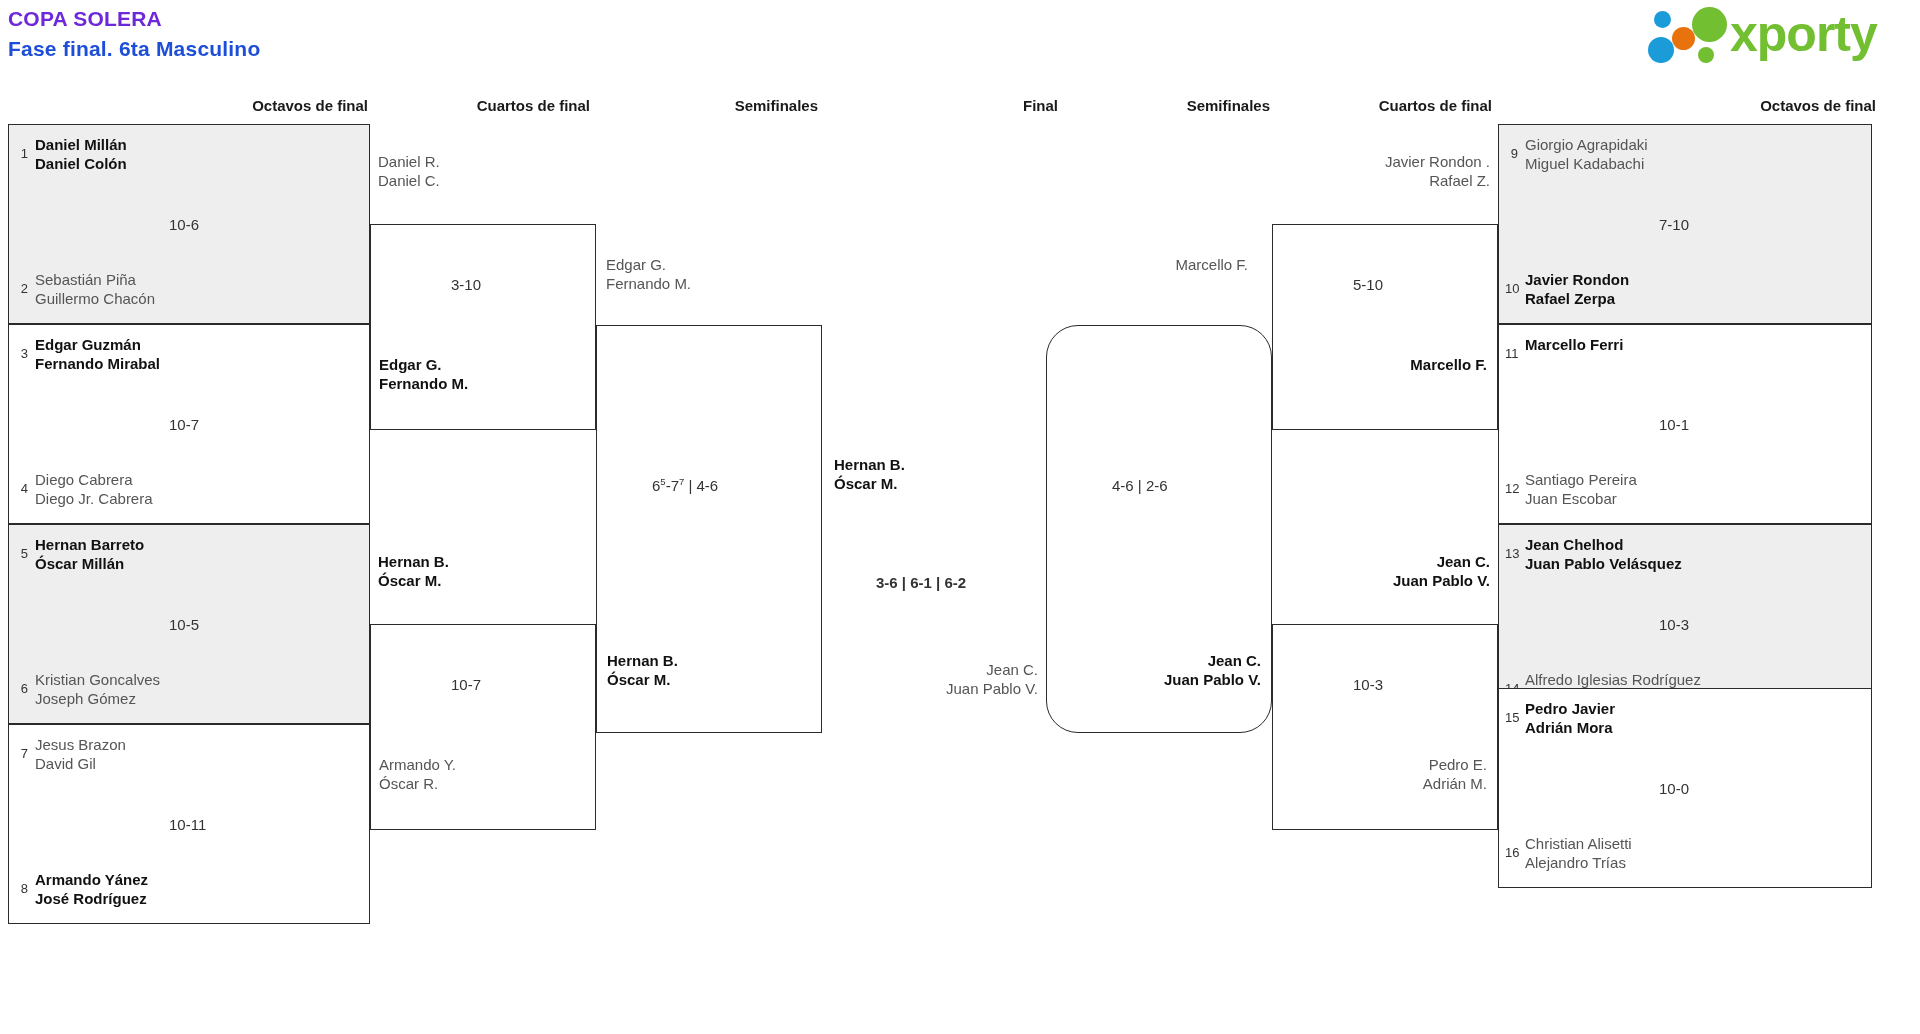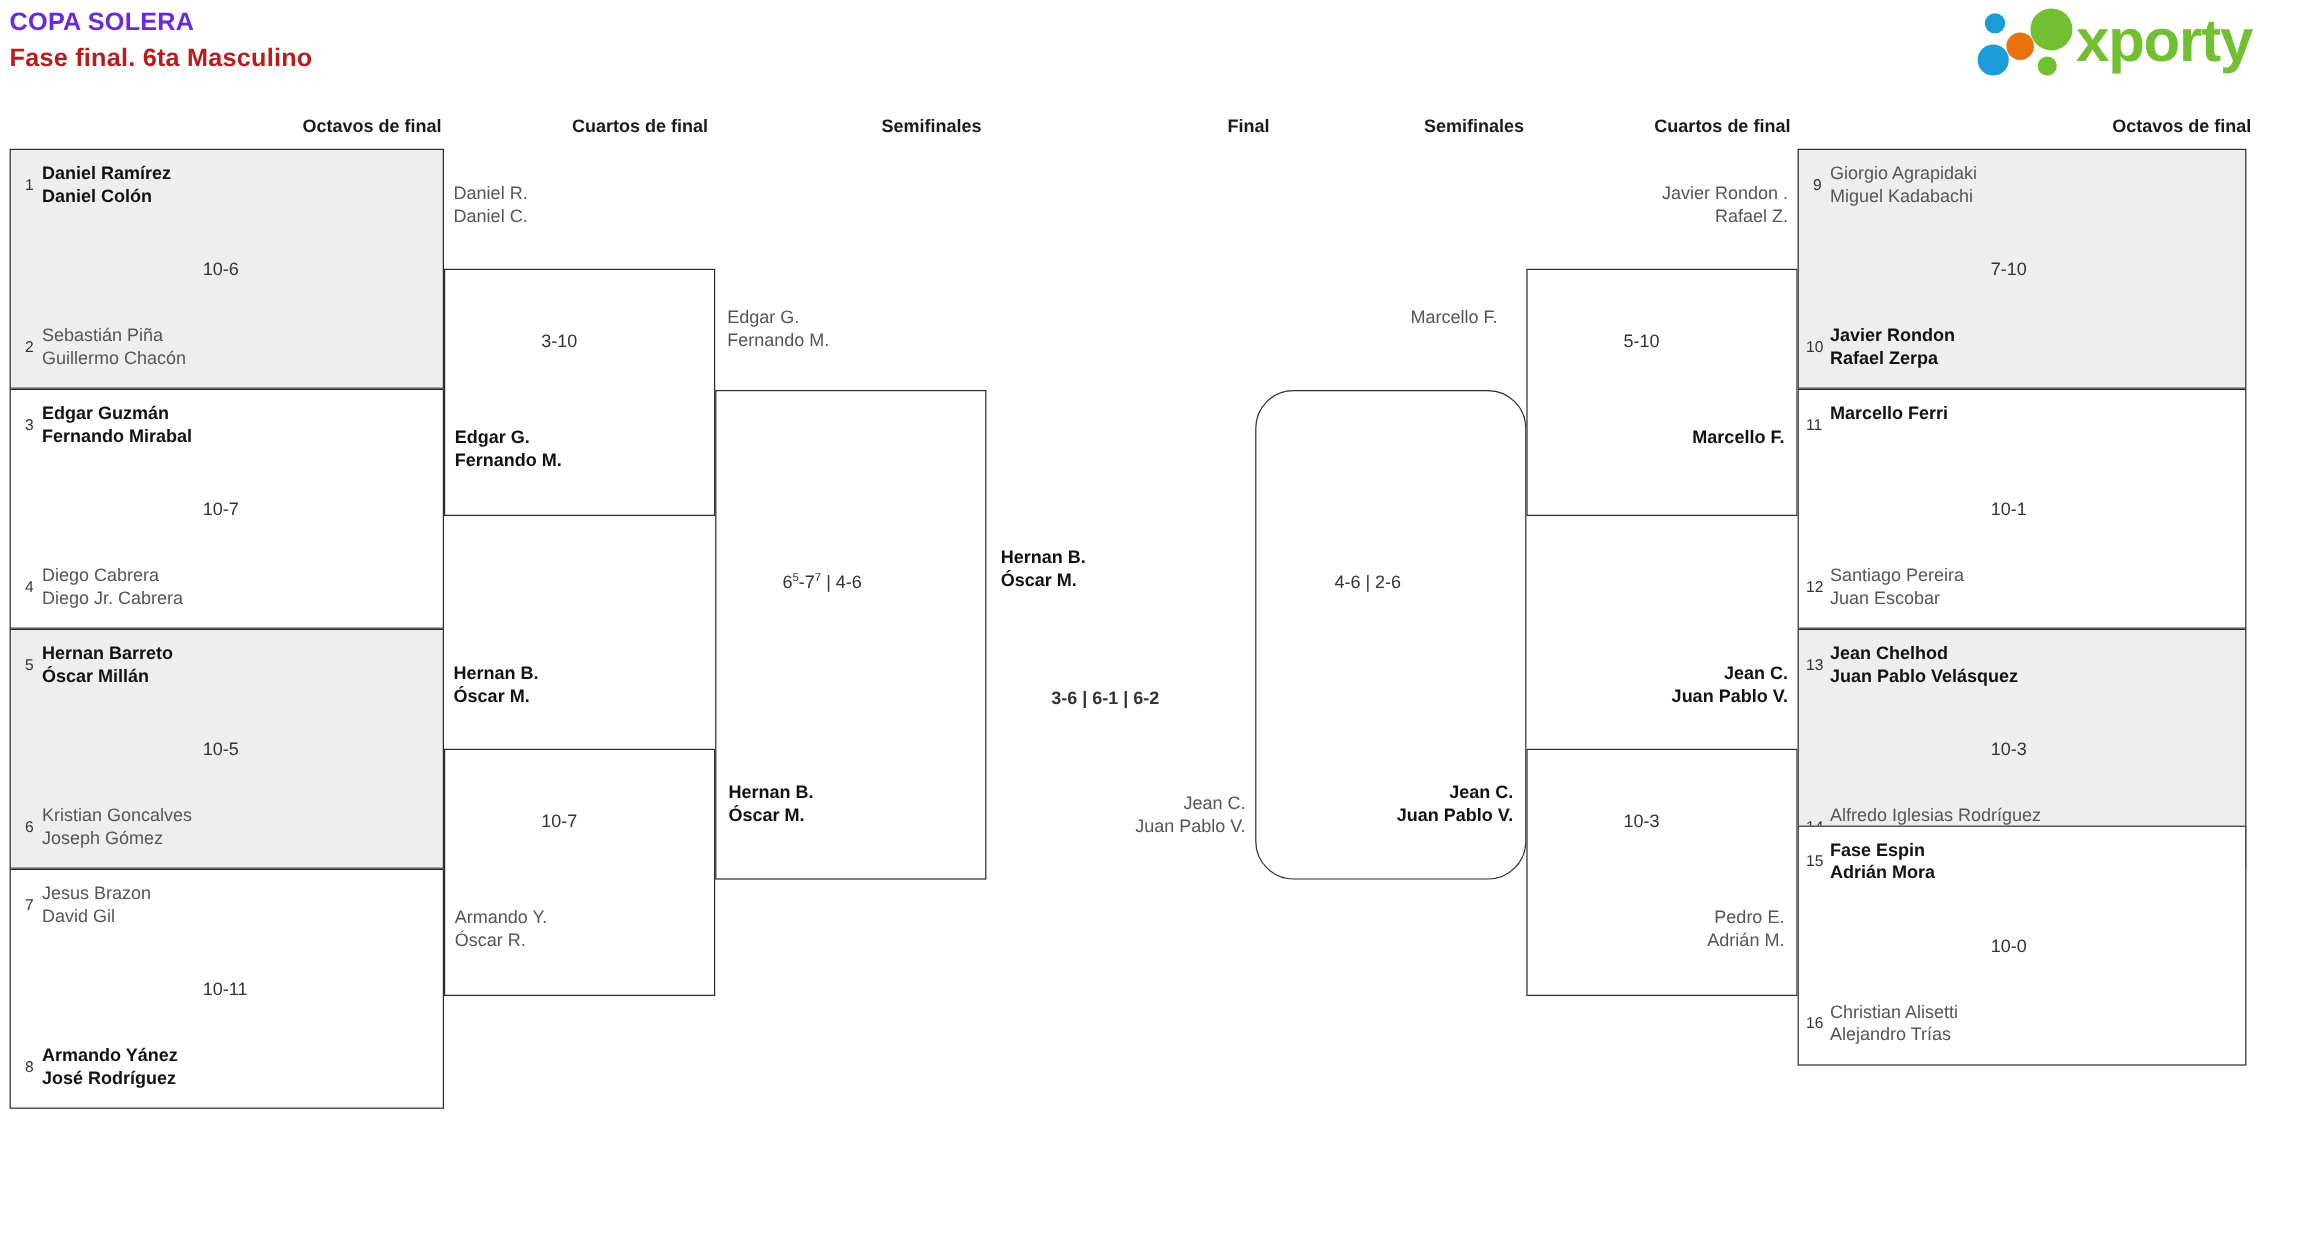--- a/index.html
+++ b/index.html
@@ -9,21 +9,21 @@
     background: #ffffff;
     font-family: "Liberation Sans", sans-serif;
     color: #1a1a1a;
     overflow: hidden;
   }
   #root { position: relative; width: 1920px; height: 1034px; }
 
   
   .header { position: absolute; left: 8px; top: 4px; }
   .title-1 { font-size: 21px; font-weight: 700; letter-spacing: .2px; line-height: 30px; color: #6d28d9; }
-  .title-2 { font-size: 21px; font-weight: 700; letter-spacing: .2px; line-height: 30px; color: #b91c1c; }
+  .title-2 { font-size: 21px; font-weight: 700; letter-spacing: .2px; line-height: 30px; color: #1d4ed8; }
 
   .logo { position: absolute; right: 10px; top: 5px; width: 262px; height: 58px; }
   .logo-dots { position: absolute; left: 0; top: 2px; width: 86px; height: 56px; }
   .dot { position: absolute; border-radius: 50%; }
   .dot.blue-sm { width: 17px; height: 17px; background: #1b9bd8; left: 6px; top: 4px; }
   .dot.orange  { width: 23px; height: 23px; background: #e8730c; left: 24px; top: 20px; }
   .dot.blue-lg { width: 26px; height: 26px; background: #1b9bd8; left: 0px;  top: 30px; }
   .dot.green-lg{ width: 35px; height: 35px; background: #72bf31; left: 44px; top: 0px; }
   .dot.green-sm{ width: 16px; height: 16px; background: #72bf31; left: 50px; top: 40px; }
   .logo-word { position: absolute; left: 82px; top: 0px; font-size: 50px; line-height: 58px;
@@ -90,21 +90,21 @@
   <div class="round-head" style="left:598px;top:96px; width:220px;">Semifinales</div>
   <div class="round-head" style="left:838px;top:96px; width:220px;">Final</div>
   <div class="round-head" style="left:1050px;top:96px;width:220px;">Semifinales</div>
   <div class="round-head" style="left:1272px;top:96px;width:220px;">Cuartos de final</div>
   <div class="round-head" style="left:1496px;top:96px;width:380px;">Octavos de final</div>
 
   <div class="box shaded" style="left:8px; top:124px; width:362px; height:200px;">
     <div class="slot" style="left:6px; top:10px;">
       <span class="seed">1</span>
       <span class="names">
-        <div class="n win">Daniel Ramírez</div>
+        <div class="n win">Daniel Millán</div>
         <div class="n win">Daniel Colón</div>
       </span>
     </div>
     <div class="score" style="left:160px; top:90px;">10-6</div>
     <div class="slot" style="left:6px; top:145px;">
       <span class="seed">2</span>
       <span class="names">
         <div class="n lose">Sebastián Piña</div>
         <div class="n lose">Guillermo Chacón</div>
       </span>
@@ -300,21 +300,21 @@
         <div class="n lose">Alfredo Iglesias Rodríguez</div>
         <div class="n lose">David Pereira</div>
       </span>
     </div>
   </div>
 
   <div class="box" style="left:1498px; top:688px; width:374px; height:200px;">
     <div class="slot" style="left:6px; top:10px;">
       <span class="seed">15</span>
       <span class="names">
-        <div class="n win">Fase Espin</div>
+        <div class="n win">Pedro Javier</div>
         <div class="n win">Adrián Mora</div>
       </span>
     </div>
     <div class="score" style="left:160px; top:90px;">10-0</div>
     <div class="slot" style="left:6px; top:145px;">
       <span class="seed">16</span>
       <span class="names">
         <div class="n lose">Christian Alisetti</div>
         <div class="n lose">Alejandro Trías</div>
       </span>

